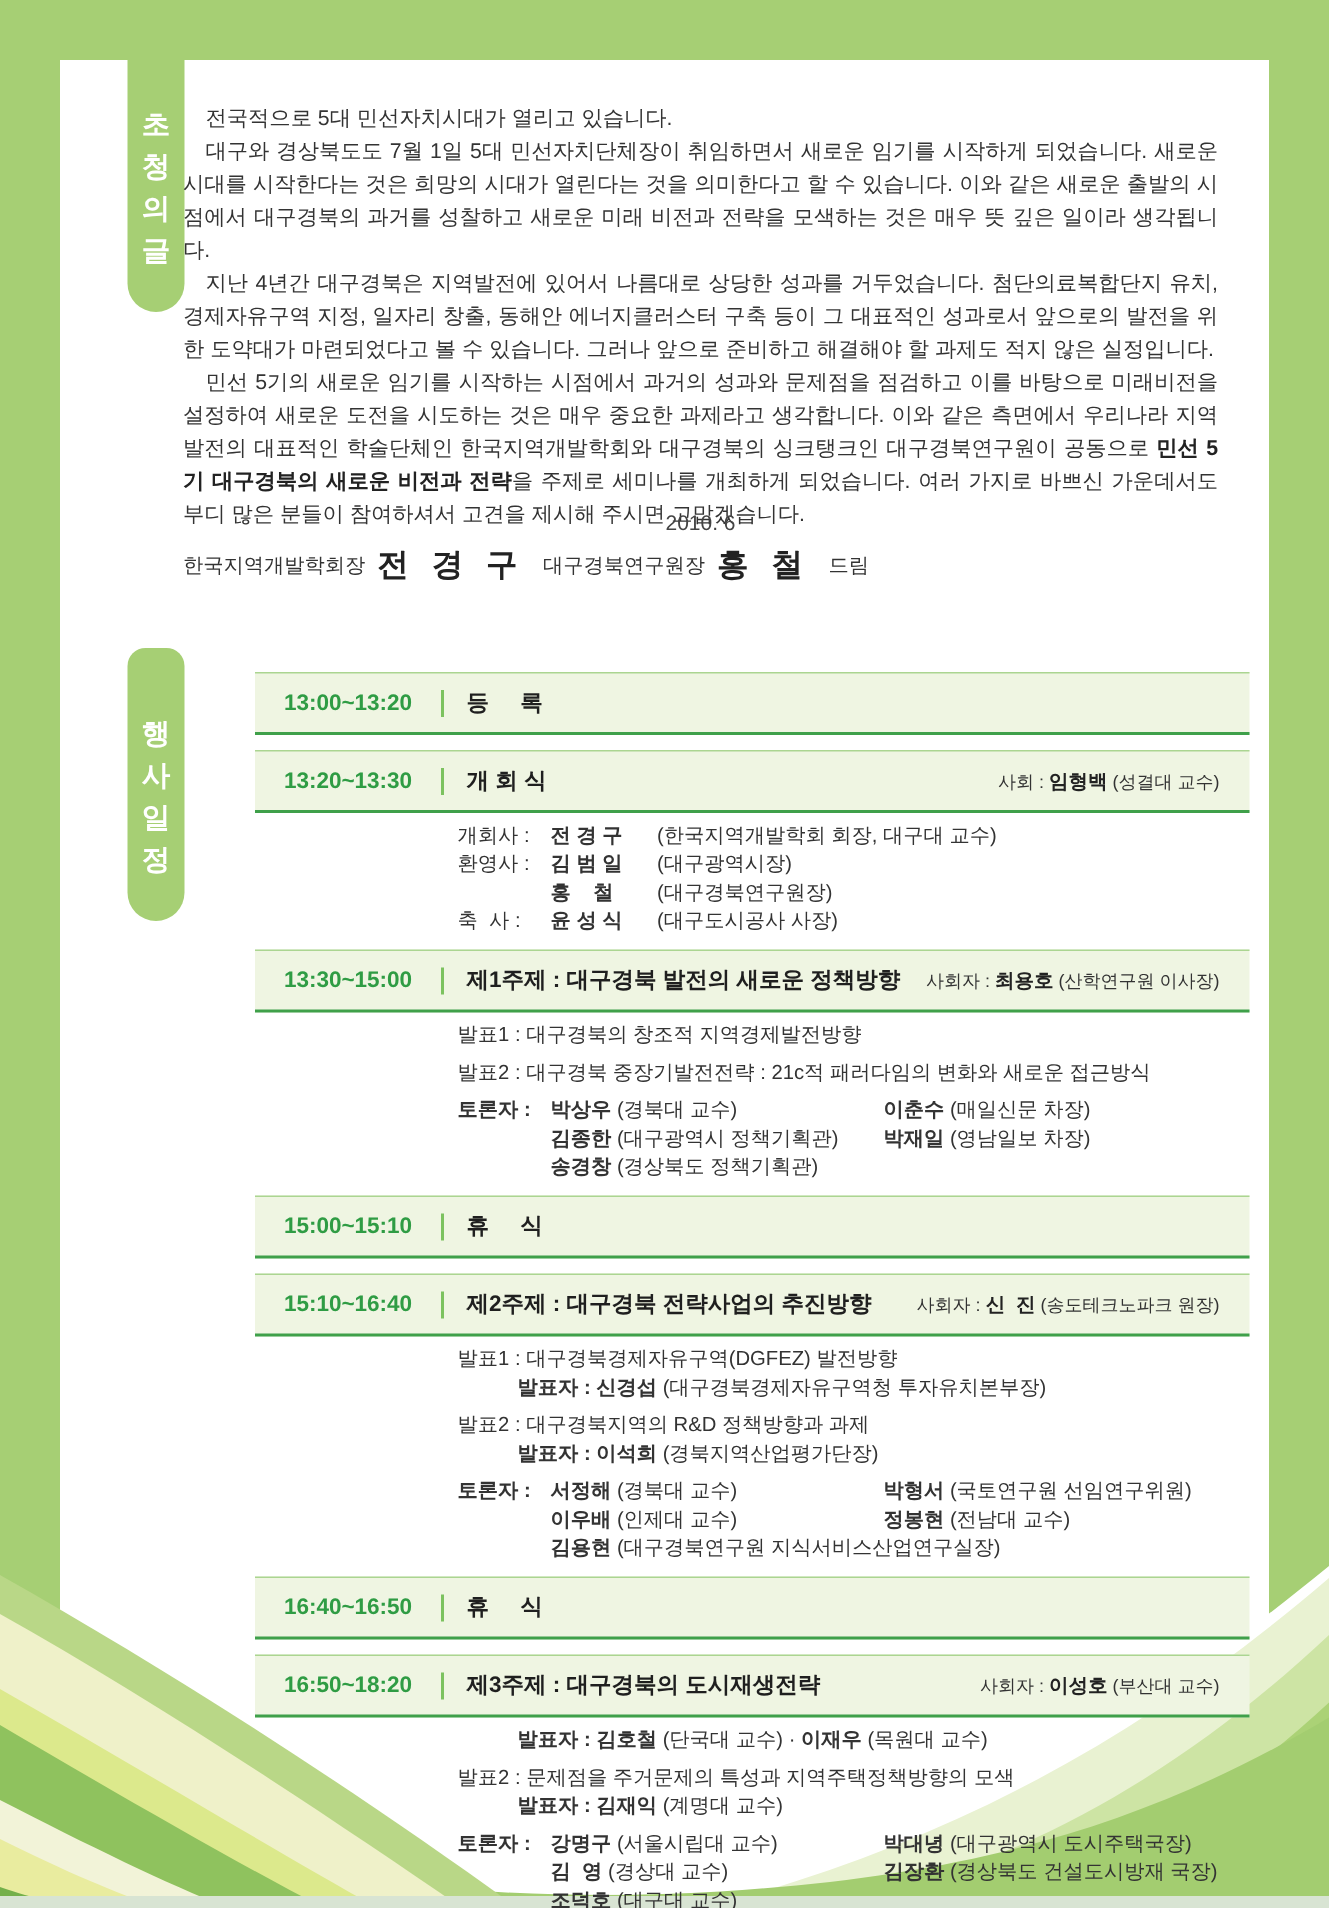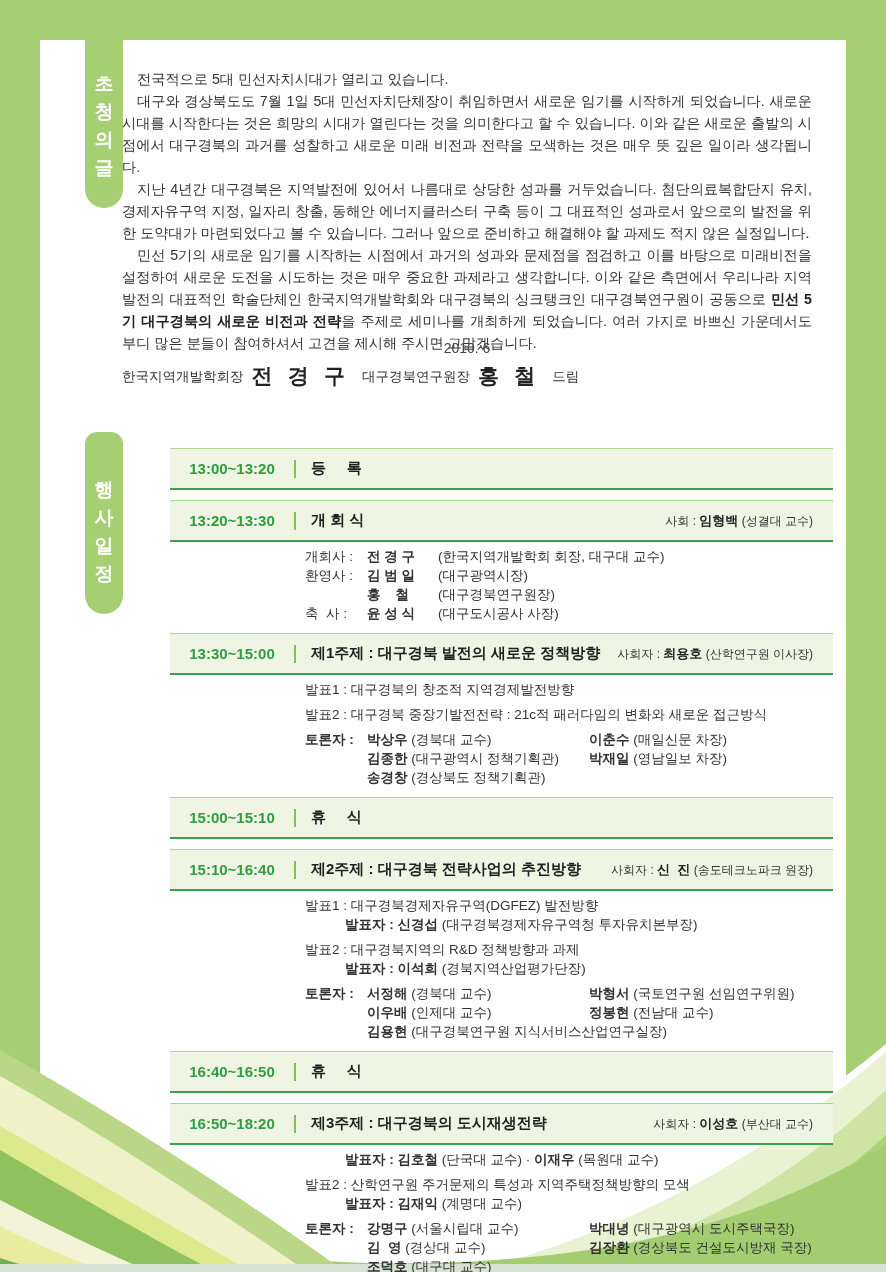--- a/index.html
+++ b/index.html
@@ -229,21 +229,21 @@
           <span class="time">16:50~18:20</span>
           <span class="vdiv"></span>
           <span class="stitle">제3주제 : 대구경북의 도시재생전략</span>
           <span class="chair"><span>사회자 : </span><b>이성호</b><span> (부산대 교수)</span></span>
         </div>
         <div class="sub">
           <div class="talk">
             <div class="talk-l2"><b>발표자 : 김호철</b><span> (단국대 교수)</span><span> · </span><b>이재우</b><span> (목원대 교수)</span></div>
           </div>
           <div class="talk">
-            <div class="talk-l1"><span class="tlab">발표2</span><span> : 산학연구원 주거문제의 특성과 지역주택정책방향의 모색</span></div>
+            <div class="talk-l1"><span class="tlab">발표2</span><span> : 문제점을 주거문제의 특성과 지역주택정책방향의 모색</span></div>
             <div class="talk-l2"><b>발표자 : 김재익</b><span> (계명대 교수)</span></div>
           </div>
           <div class="disc-row">
             <span class="disc-label">토론자 : </span>
             <span class="disc-cell c1"><b>강명구</b><span> (서울시립대 교수)</span></span>
             <span class="disc-cell"><b>박대녕</b><span> (대구광역시 도시주택국장)</span></span>
           </div>
           <div class="disc-row">
             <span class="disc-label"></span>
             <span class="disc-cell c1"><b>김  영</b><span> (경상대 교수)</span></span>

